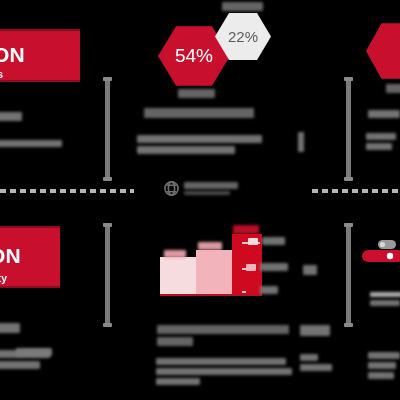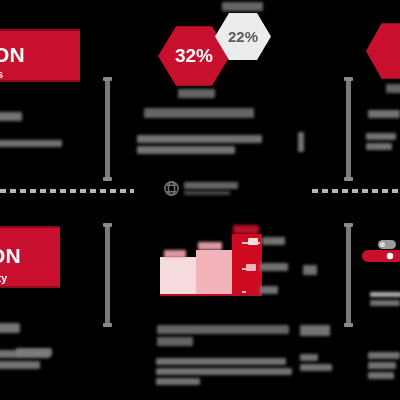--- a/index.html
+++ b/index.html
@@ -61,21 +61,21 @@
   .redbox .sub{
     position:absolute;
     font-size:10.5px;font-weight:bold;white-space:nowrap;color:#fff;
   }
 
   
   .hex{
     position:absolute;
     display:flex;align-items:center;justify-content:center;
     clip-path:polygon(25% 2%,75% 2%,100% 50%,75% 98%,25% 98%,0% 50%);
-    font-weight:bold;
+    font-weight:normal;
   }
   .hex.red{background:#c8102e;color:#fff;}
   .hex.gray{background:#ececed;color:#5b5b5b;}
 
   
   .chart{position:absolute;}
   .bars{position:absolute;left:0;bottom:6px;display:flex;align-items:flex-end;gap:0;}
   .bar{position:relative;}
   .axis{position:absolute;left:0;bottom:4px;height:2px;background:#b31226;}
   .leg{position:absolute;display:flex;align-items:center;gap:4px;}
@@ -125,21 +125,21 @@
   </div>
 
   <div class="blurstack" style="position:absolute;left:-30px;top:112px;width:92px;">
     <span class="blur" style="width:52px;height:9px;"></span>
   </div>
   <div class="blurstack" style="position:absolute;left:-34px;top:140px;width:96px;">
     <span class="blur" style="width:96px;height:7px;"></span>
   </div>
 
   <div class="hex red" style="left: 158px; top: 25px; width: 72px; height: 62px; font-size: 19px; background: rgb(200, 16, 46);">
-    <span>32%</span>
+    <span>54%</span>
   </div>
   <div class="hex gray" style="left: 215px; top: 12px; width: 56px; height: 49px; font-size: 15px; background: rgb(236, 236, 237);">
     <span>22%</span>
   </div>
 
   <span class="blur dark" style="position:absolute;left:222px;top:2px;width:41px;height:9px;"></span>
   <span class="blur dark" style="position:absolute;left:178px;top:89px;width:37px;height:9px;"></span>
 
   <div class="blurstack" style="position:absolute;left:144px;top:108px;width:110px;">
     <span class="blur dark" style="width:110px;height:10px;"></span>

